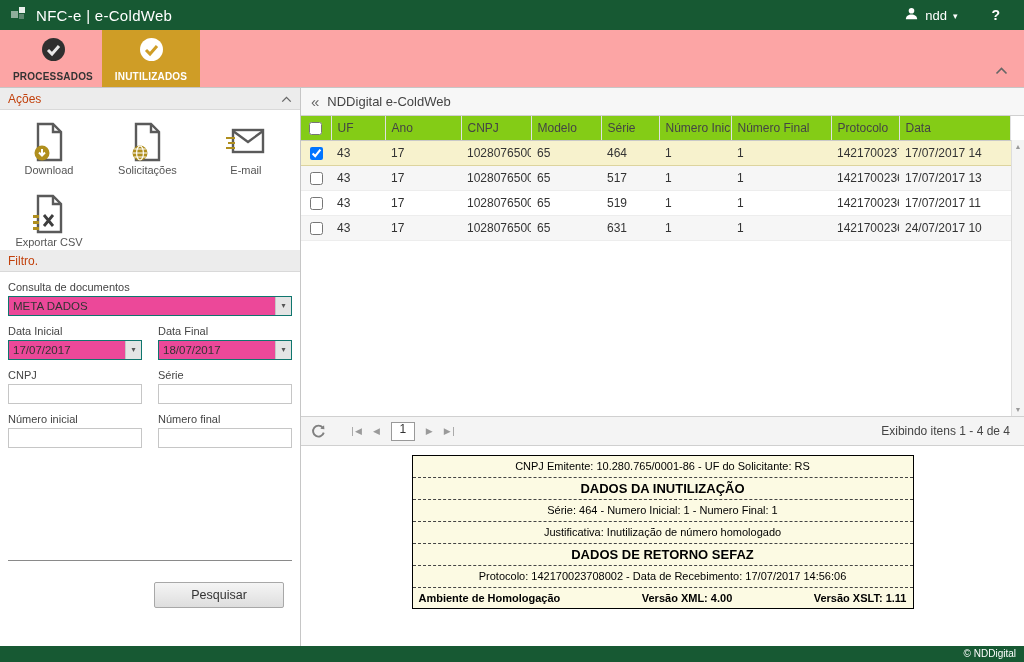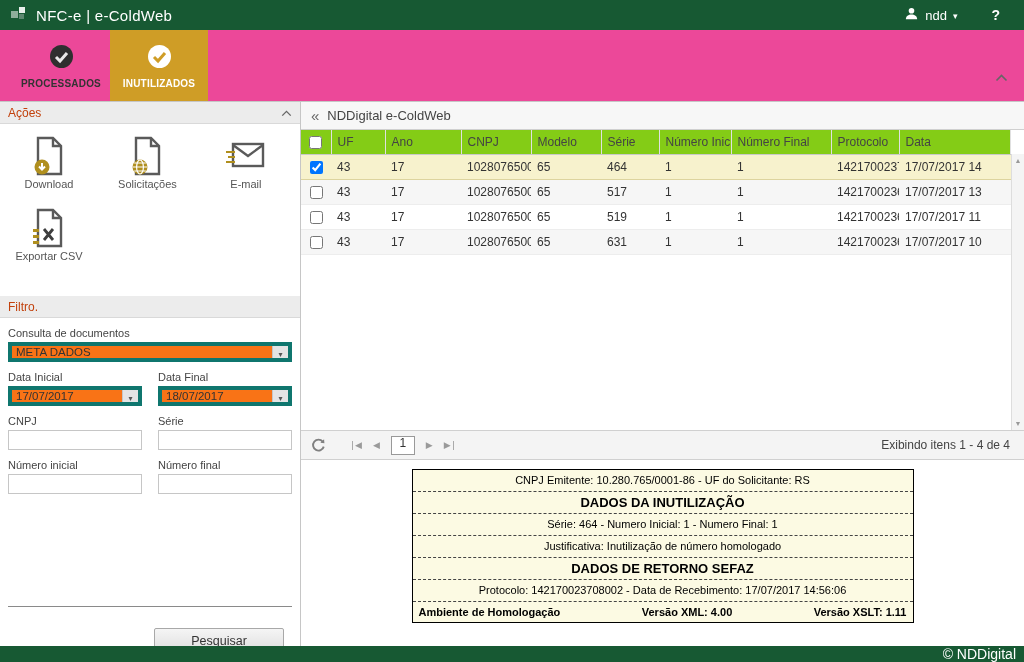--- a/index.html
+++ b/index.html
@@ -25,50 +25,50 @@
   }
   .topbar-left{display:flex;align-items:center;gap:8px;}
   .app-title{font-size:15px;letter-spacing:.3px;}
   .topbar-right{display:flex;align-items:center;gap:6px;}
   .user-name{font-size:13px;}
   .caret{font-size:9px;line-height:1;margin-top:2px;cursor:pointer;}
   .help-btn{font-size:14px;font-weight:bold;margin-left:28px;margin-right:14px;cursor:pointer;}
 
   
   .tabstrip{
-    height:72px;background:#ec4899;border-bottom:1px solid #c6c6c6;
-    display:flex;align-items:stretch;padding-left:12px;flex:0 0 auto;
+    height:58px;background:#fca5a5;border-bottom:1px solid #c6c6c6;
+    display:flex;align-items:stretch;padding-left:4px;flex:0 0 auto;
   }
   .tab{
     width:98px;display:flex;flex-direction:column;align-items:center;
     justify-content:center;gap:4px;cursor:pointer;
   }
   .tab-label{font-size:10px;font-weight:bold;color:#333;letter-spacing:.2px;}
   .tab.active{background:var(--accent-gold);}
   .tab.active .tab-label{color:#fff;}
   .tabstrip-collapse{margin-left:auto;margin-right:16px;align-self:center;cursor:pointer;margin-top:22px;}
 
   
   .content{flex:1 1 auto;display:flex;min-height:0;}
 
   
   .sidebar{width:301px;flex:0 0 auto;background:#fff;border-right:1px solid #c6c6c6;display:flex;flex-direction:column;}
   .section-header{
     height:22px;background:#ececec;border-bottom:1px solid #d9d9d9;
     padding:0 8px;font-size:12px;color:#c2410c;
     display:flex;align-items:center;justify-content:space-between;flex:0 0 auto;
   }
-  .actions{padding:10px 2px 0 2px;flex:0 0 auto;height:172px;}
+  .actions{padding:10px 2px 0 2px;flex:0 0 auto;height:140px;}
   .action-item{display:inline-block;width:94px;text-align:center;vertical-align:top;margin-bottom:16px;cursor:pointer;}
   .action-icon{height:44px;display:flex;align-items:center;justify-content:center;}
   .action-label{font-size:11px;color:#555;}
 
   .filter-form{padding:0 8px;flex:1 1 auto;}
   .field-label{display:block;font-size:11px;color:#444;margin:9px 0 3px;}
-  .combo{height:20px;border:4px solid #0f766e;background:#f97316;display:flex;align-items:center;cursor:pointer;}
+  .combo{height:20px;border:1px solid #0f766e;background:#ec4899;display:flex;align-items:center;cursor:pointer;}
   .combo-text{flex:1;font-size:11.5px;padding:0 4px;color:#333;white-space:nowrap;overflow:hidden;}
   .combo-btn{width:16px;height:100%;background:#e4e4e4;border-left:1px solid #c6c6c6;text-align:center;font-size:8px;color:#555;line-height:18px;}
   .form-row{display:flex;gap:16px;}
   .form-col{width:134px;}
   input.text{width:100%;height:20px;border:1px solid #c6c6c6;font-size:11.5px;padding:0 4px;font-family:inherit;color:#333;}
   .form-sep{border:0;border-top:1px solid #8a8a8a;margin:112px 0 0 0;}
   .btn-pesquisar{
     display:block;margin:21px 8px 0 auto;width:130px;height:26px;
     background:linear-gradient(#f5f5f5,#dedede);border:1px solid #a8a8a8;border-radius:2px;
     font-size:12.5px;color:#333;font-family:inherit;cursor:pointer;
@@ -122,21 +122,21 @@
     width:502px;margin:9px auto 0;background:var(--detail-bg);
     border:1px solid #000;font-size:11px;color:#000;text-align:center;
   }
   .detail-row{padding:4px 6px;border-top:1px dashed #444;line-height:13px;}
   .detail-row:first-child{border-top:0;}
   .detail-title{font-weight:bold;font-size:13px;}
   .detail-footer{display:flex;justify-content:space-between;font-weight:bold;padding:4px 6px;border-top:1px dashed #444;font-size:11px;}
 
   
   .bottombar{
-    height:16px;background:var(--topbar-green);color:#fff;font-size:14px;
+    height:16px;background:var(--topbar-green);color:#fff;font-size:10px;
     text-align:right;line-height:16px;padding-right:8px;flex:0 0 auto;
   }
 </style>
 </head>
 <body>
 
 <div class="app">
 
   <header class="topbar">
     <div class="topbar-left">
@@ -379,21 +379,21 @@
             <tr>
               <td class="col-check"><input type="checkbox" style=""></td>
               <td>43</td>
               <td>17</td>
               <td>1028076500</td>
               <td>65</td>
               <td>631</td>
               <td>1</td>
               <td>1</td>
               <td>142170023693</td>
-              <td>17/07/2017 10</td>
+              <td>24/07/2017 10</td>
             </tr>
           </tbody>
         </table>
         <div class="vscroll">
           <span>▲</span>
           <span>▼</span>
         </div>
       </div>
 
       <div class="pager">

